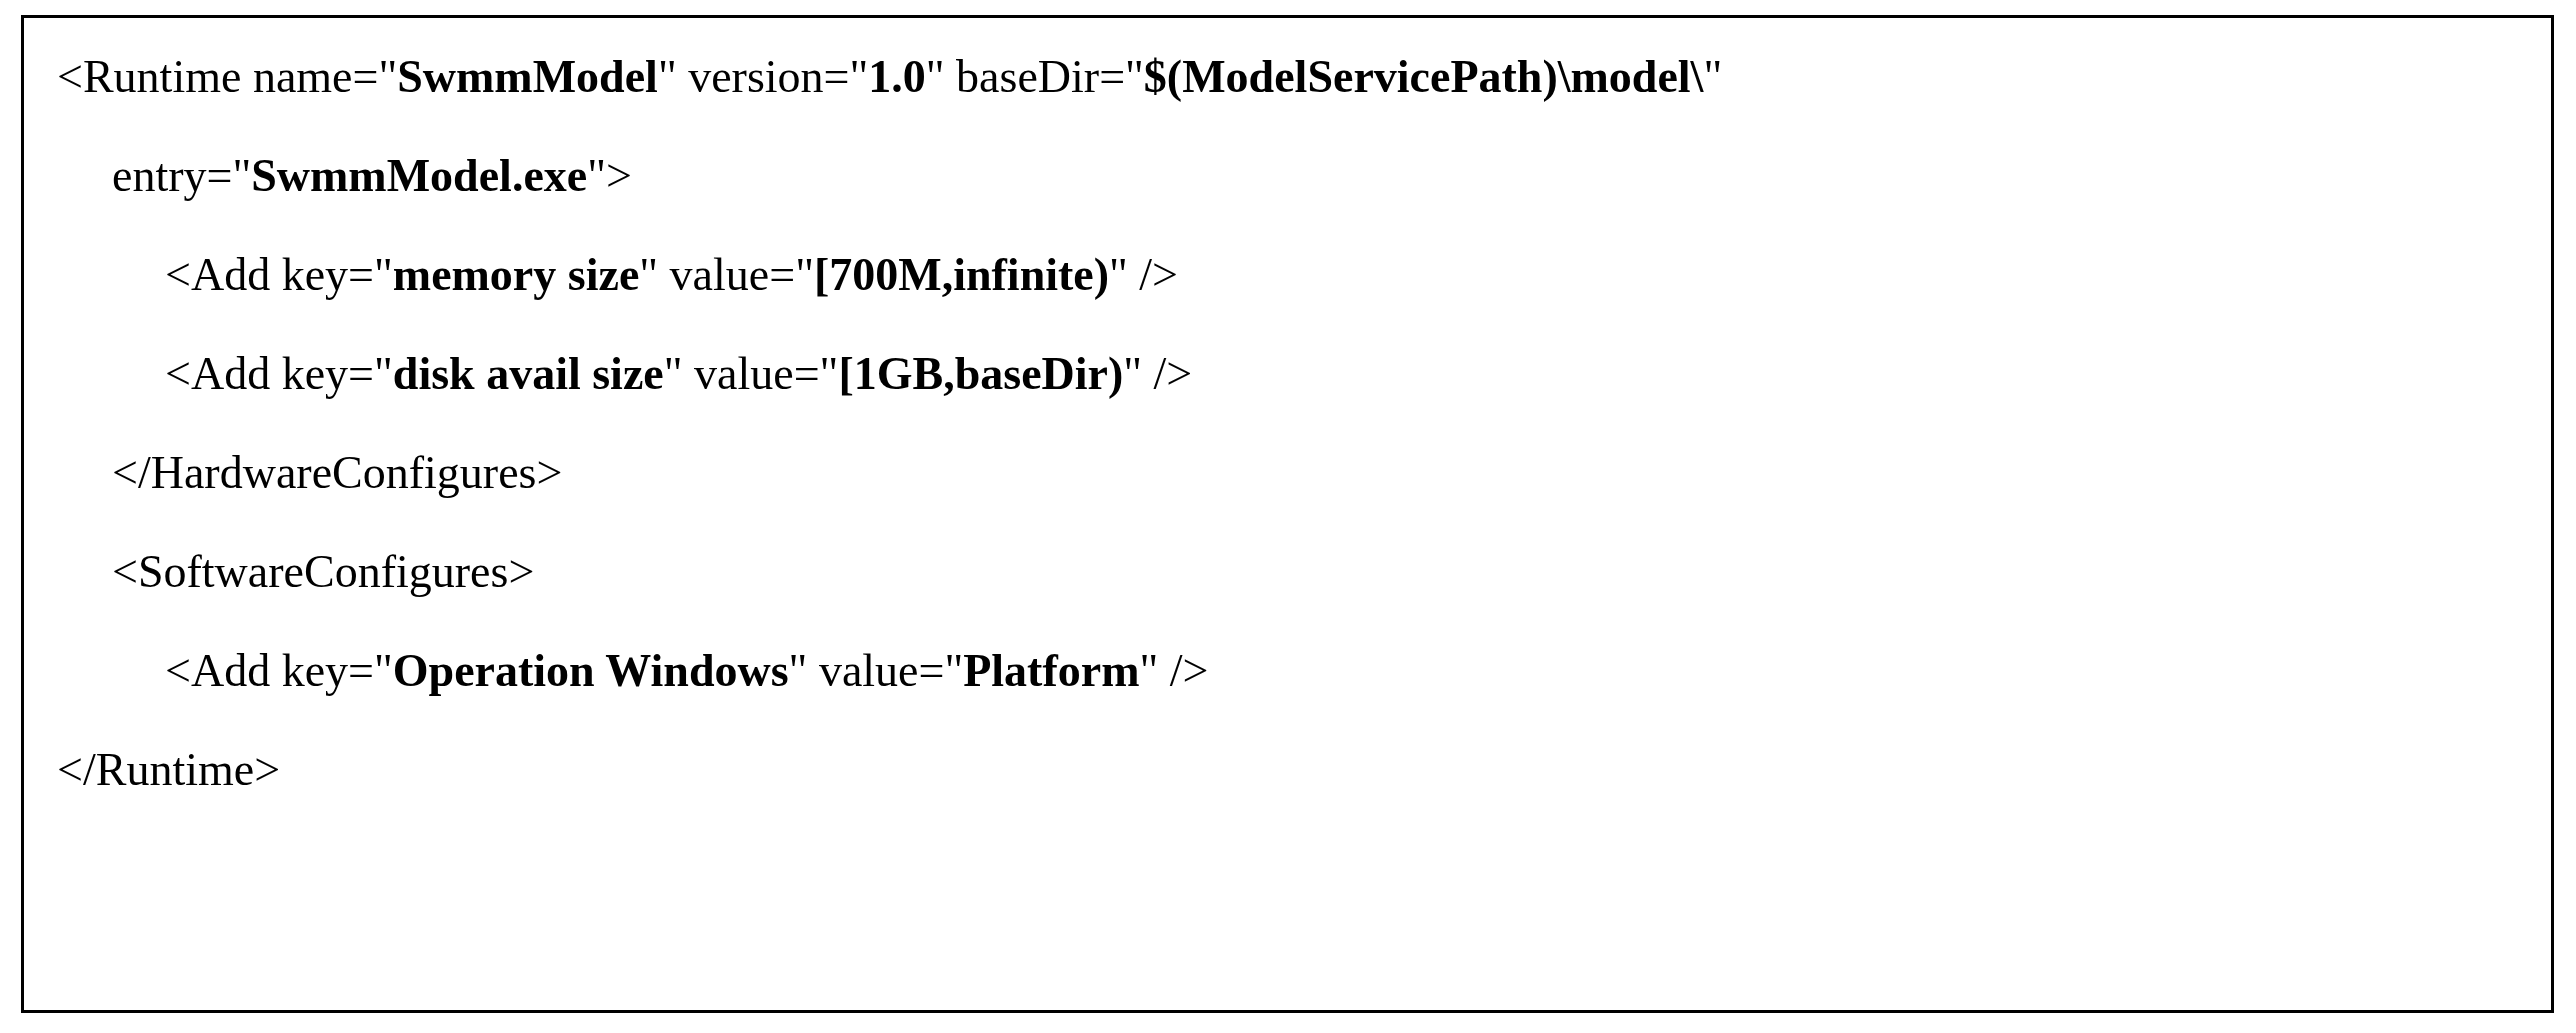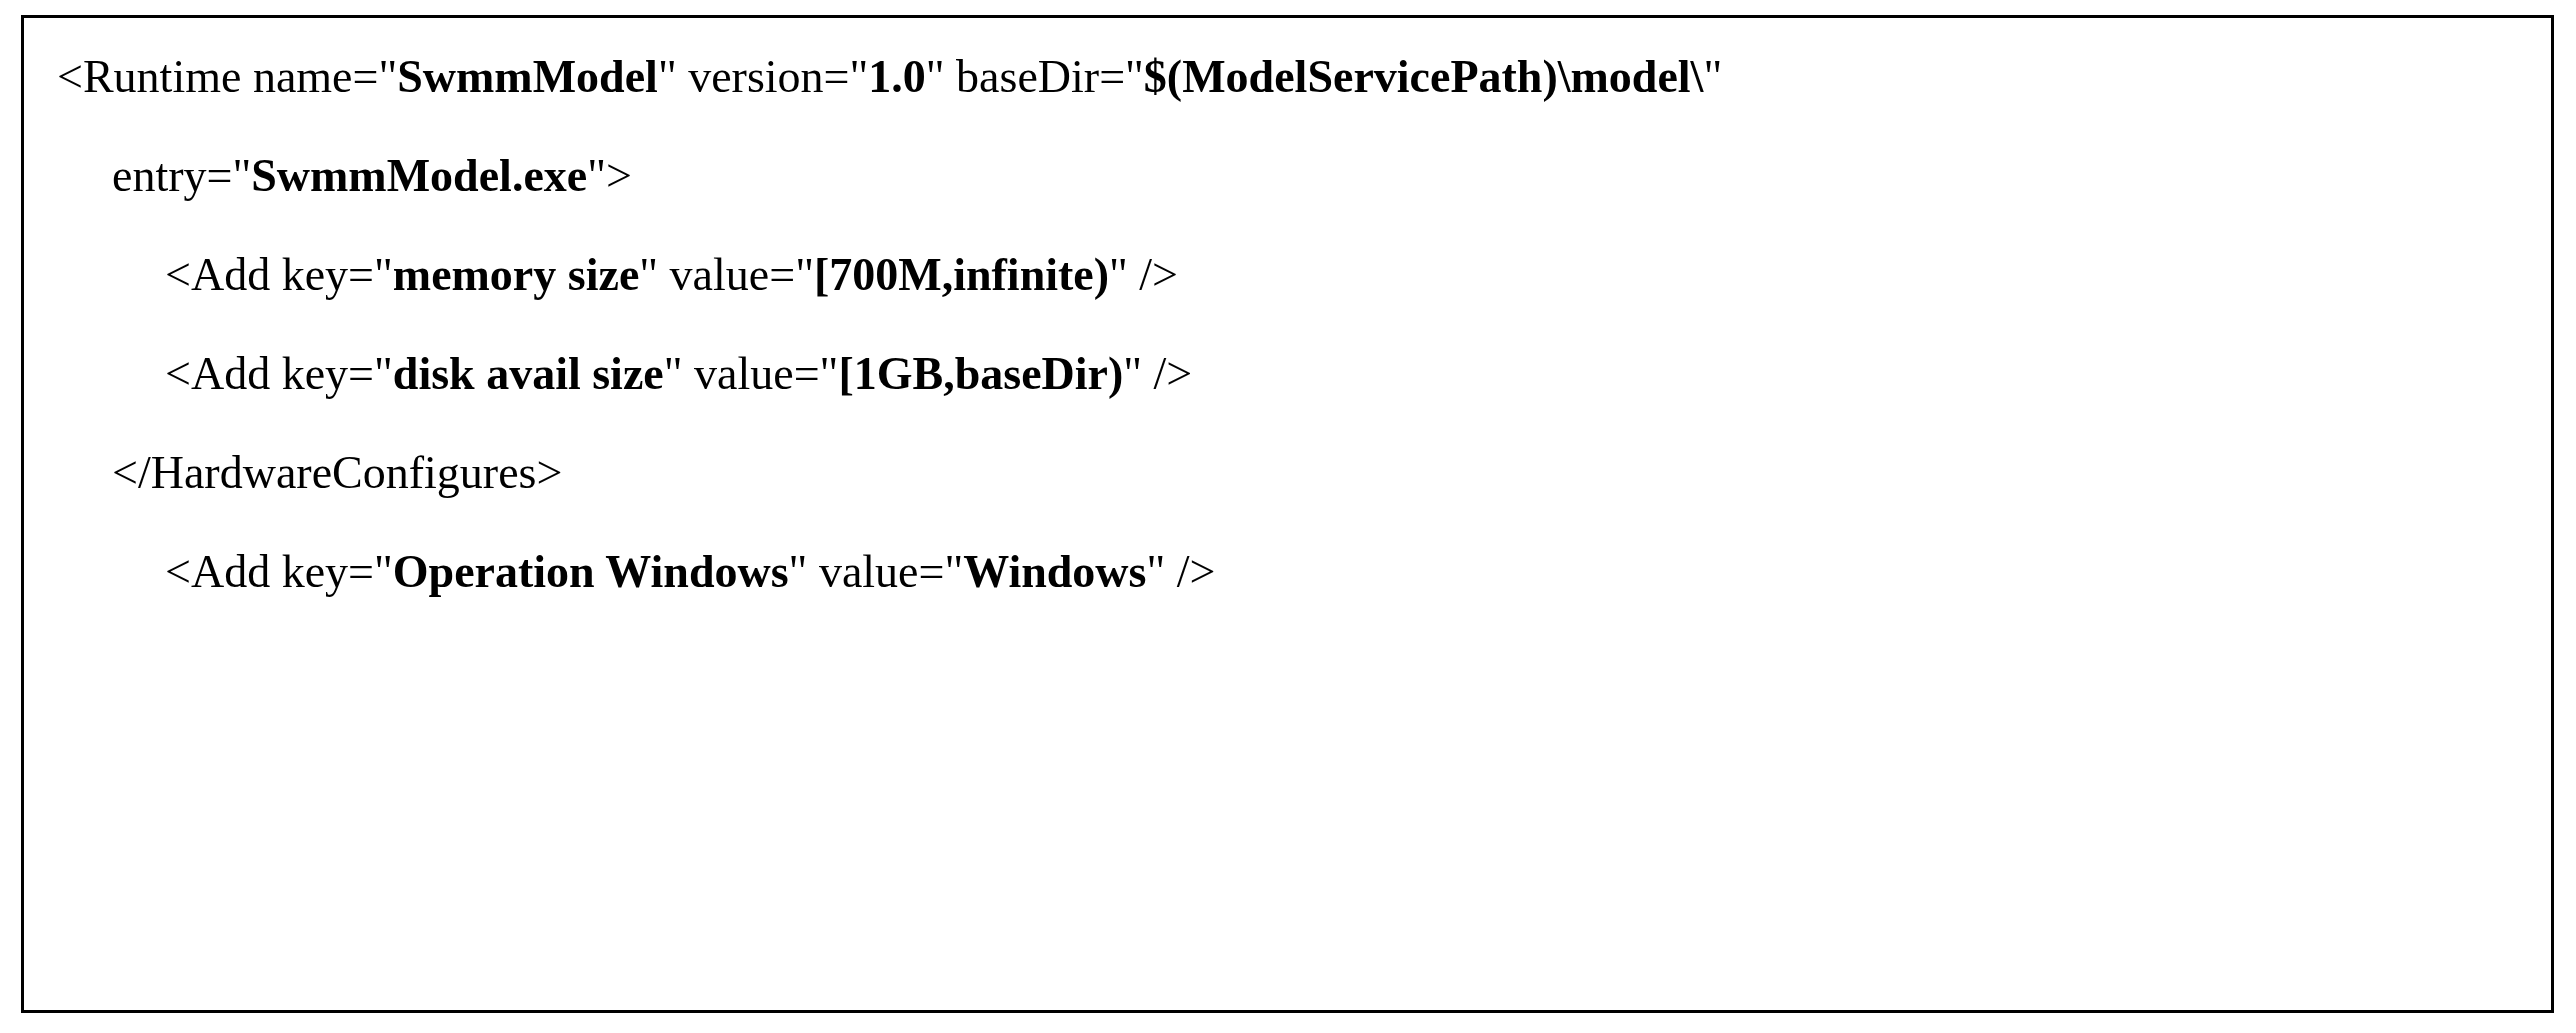--- a/index.html
+++ b/index.html
@@ -60,17 +60,19 @@
 <body>
 
 <div id="page">
   <div id="code-box">
     <div id="code-listing">
         <div class="code-line indent-0"><span class="tok">&lt;Runtime name=</span><span class="tok">"</span><span class="val">SwmmModel</span><span class="tok">"</span><span class="tok"> version=</span><span class="tok">"</span><span class="val">1.0</span><span class="tok">"</span><span class="tok"> baseDir=</span><span class="tok">"</span><span class="val">$(ModelServicePath)\model\</span><span class="tok">"</span></div>
         <div class="code-line indent-1"><span class="tok">entry=</span><span class="tok">"</span><span class="val">SwmmModel.exe</span><span class="tok">"</span><span class="tok">&gt;</span></div>
         <div class="code-line indent-2"><span class="tok">&lt;Add key=</span><span class="tok">"</span><span class="val">memory size</span><span class="tok">"</span><span class="tok"> value=</span><span class="tok">"</span><span class="val">[700M,infinite)</span><span class="tok">"</span><span class="tok"> /&gt;</span></div>
         <div class="code-line indent-2"><span class="tok">&lt;Add key=</span><span class="tok">"</span><span class="val">disk avail size</span><span class="tok">"</span><span class="tok"> value=</span><span class="tok">"</span><span class="val">[1GB,baseDir)</span><span class="tok">"</span><span class="tok"> /&gt;</span></div>
         <div class="code-line indent-1"><span class="tok">&lt;/HardwareConfigures&gt;</span></div>
-        <div class="code-line indent-2"><span class="tok">&lt;Add key=</span><span class="tok">"</span><span class="val">Operation Windows</span><span class="tok">"</span><span class="tok"> value=</span><span class="tok">"</span><span class="val">Windows</span><span class="tok">"</span><span class="tok"> /&gt;</span></div>
+        <div class="code-line indent-1"><span class="tok">&lt;SoftwareConfigures&gt;</span></div>
+        <div class="code-line indent-2"><span class="tok">&lt;Add key=</span><span class="tok">"</span><span class="val">Operation Windows</span><span class="tok">"</span><span class="tok"> value=</span><span class="tok">"</span><span class="val">Platform</span><span class="tok">"</span><span class="tok"> /&gt;</span></div>
+        <div class="code-line indent-0"><span class="tok">&lt;/Runtime&gt;</span></div>
       </div>
   </div>
 </div>
 
 
 </body></html>

